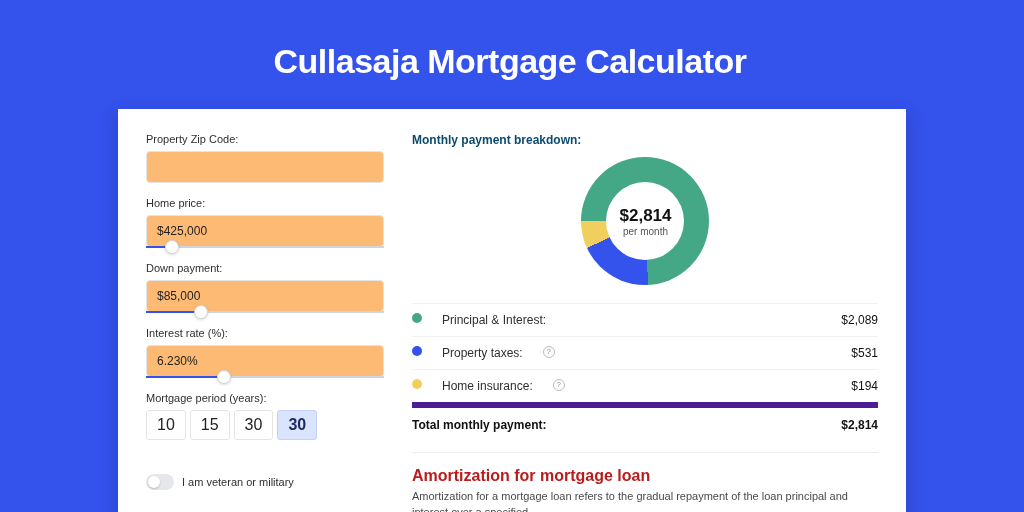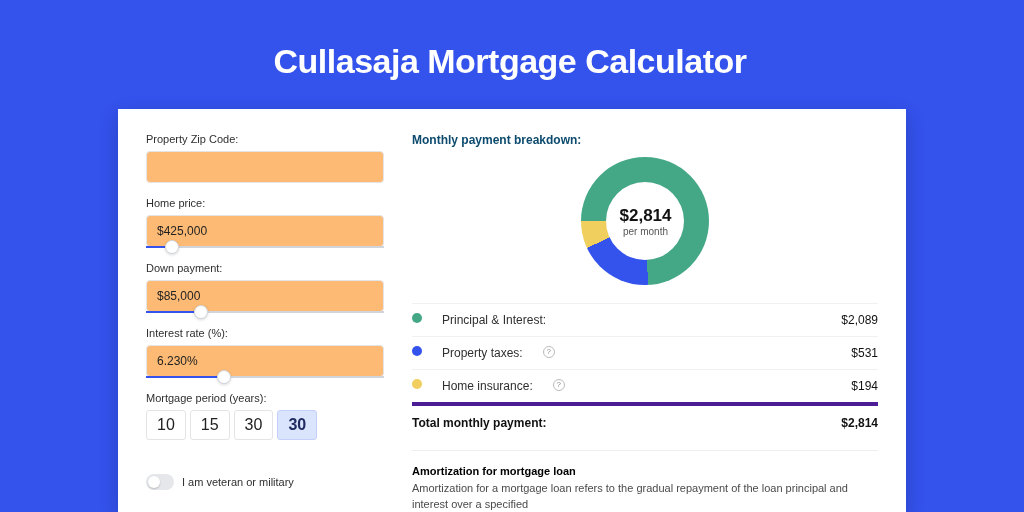--- a/index.html
+++ b/index.html
@@ -129,32 +129,32 @@
     display: flex; align-items: center; justify-content: space-between;
     padding: 9px 0; border-top: 1px solid #f0f0f0;
     font-size: 12px; color: #2f2f2f;
   }
   .line-item:first-of-type { border-top: none; }
   .line-left { display: flex; align-items: flex-start; gap: 20px; }
   .dot { width: 10px; height: 10px; border-radius: 50%; display: inline-block; }
   .line-value { color: #111; }
   .total-row {
     display:flex; justify-content:space-between; align-items:center;
-    padding: 10px 0; border-top: 4px solid #4c1d95;
+    padding: 10px 0; border-top: 6px solid #4c1d95;
     font-size: 12px; font-weight:700; color:#111;text-align:center;
   }
   .help-icon {
     width:12px; height:12px; border-radius:50%; border:1px solid #bcbcbc;
     display:inline-flex; align-items:center; justify-content:center;
     font-size:8px; color:#8b8b8b; line-height:1;
   }
   .amort-box {
     border-top: 1px solid #eee; margin-top: 10px; padding-top: 14px;
   }
-  .amort-title { font-size: 11px; font-weight: 700; color:#000000; margin-bottom: 4px; }
+  .amort-title { font-size: 16px; font-weight: 700; color:#b91c1c; margin-bottom: 4px; }
   .amort-text { font-size: 11px; color:#4a4a4a; line-height:1.45; }
 </style>
 </head>
 <body>
 
 <h1 class="page-title">Cullasaja Mortgage Calculator</h1>
 
 <div class="card">
 
   <div class="left">

